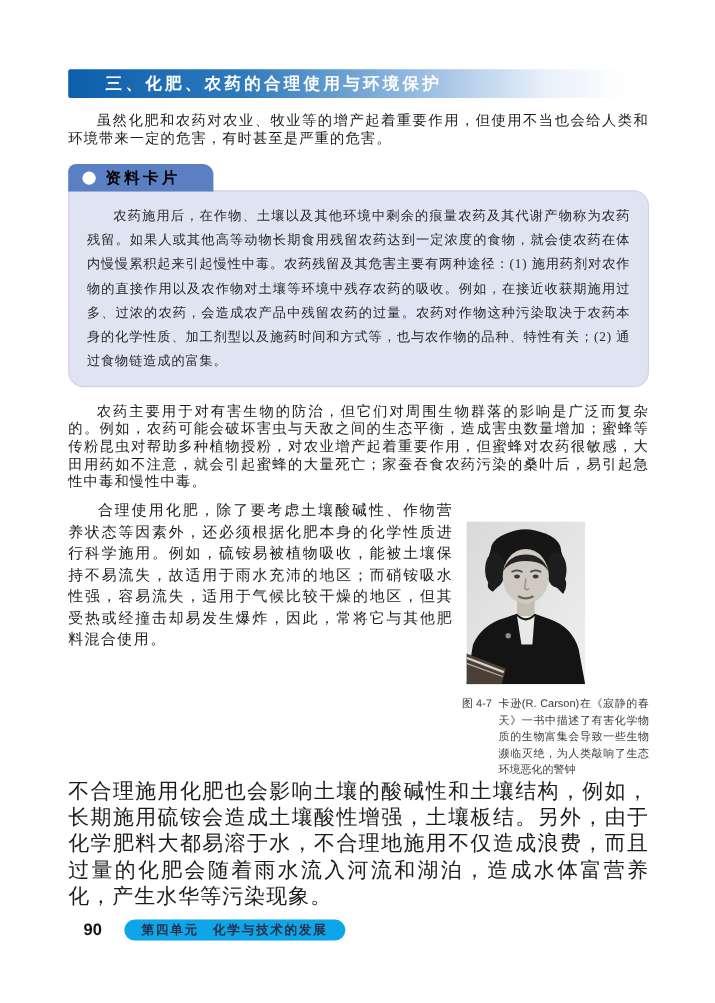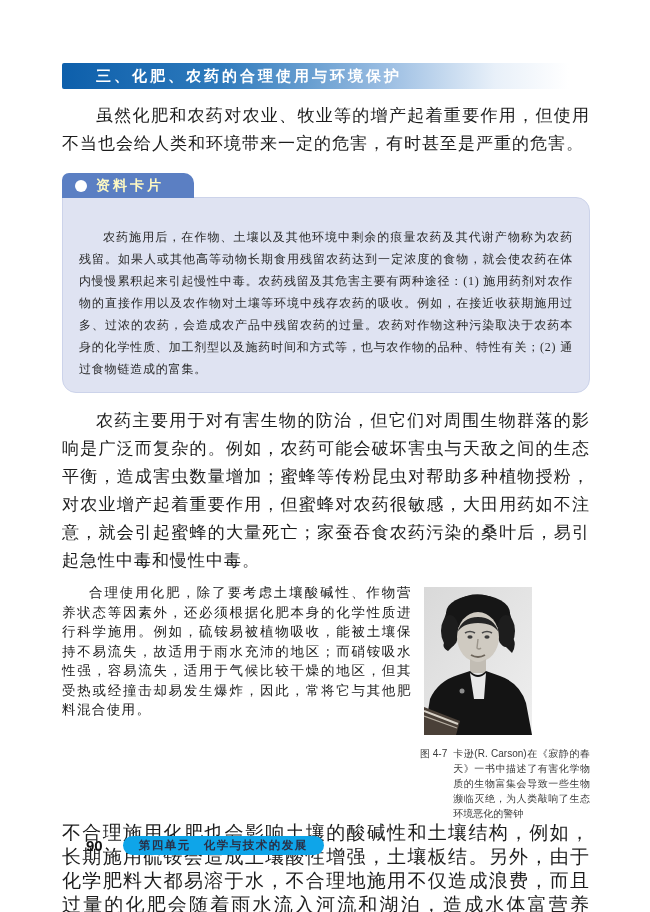--- a/index.html
+++ b/index.html
@@ -14,70 +14,70 @@
     height:26px; display:flex; align-items:center; padding-left:34px; box-sizing:border-box;
     background:linear-gradient(to right,#0d5fab 0%,#2e7abc 30%,#9dbfe3 62%,#e8f0f9 82%,#ffffff 96%);
     border-radius:2px;
   }
   .heading-bar .heading-text {
     font-family:"Liberation Sans","DejaVu Sans",sans-serif; font-weight:bold;
     font-size:15px; color:#ffffff; letter-spacing:3px;
   }
 
   .para {
-    font-size:17px; line-height:28px; letter-spacing:1px;
+    font-size:13px; line-height:16px; letter-spacing:1px;
     text-align:justify; text-indent:2em; margin:0;
   }
   .intro { margin-top:13px; }
   .p-full { margin-top:14px; }
 
   
   .card { margin-top:15px; }
   .card-tab {
     display:inline-flex; align-items:center; gap:9px;
     background:#5b7fc3; border-radius:7px 10px 0 0; padding:4px 30px 3px 13px;
     position:relative; z-index:2;
   }
   .card-bullet { width:12px; height:12px; background:#ffffff; border-radius:50%; }
   .card-tab-label {
     font-family:Liberation Sans, sans-serif; font-weight:bold;
-    font-size:14px; color:#fef9c3; letter-spacing:3px;
+    font-size:14px; color:#000000; letter-spacing:3px;
   }
   .card-body {
     background:#dfe3f2; border:1px solid #ccd3ea; border-radius:0 14px 14px 14px;
-    padding:28px 16px 12px 16px; margin-top:-1px;
+    padding:11px 16px 12px 16px; margin-top:-1px;
     font-size:12px; line-height:22px; letter-spacing:0.8px; color:#2a2a2a;
     text-align:justify; text-indent:2em;
   }
 
   
   .fig-flow { margin-top:8px; }
   .fig-flow::after { content:""; display:block; clear:both; }
-  .figure { float:right; width:170px; margin-left:8px; margin-top:4px; }
+  .figure { float:right; width:170px; margin-left:8px; margin-top:20px; }
   .photo-frame { width:108px; height:148px; margin-left:4px; }
   .photo-frame svg { display:block; }
   .fig-caption {
     margin-top:11px; display:flex; gap:6px;
     font-family:"Liberation Sans","DejaVu Sans",sans-serif;
     font-size:10px; line-height:15px; color:#3a3a3a; text-align:justify;
   }
   .fig-label { white-space:nowrap; flex:0 0 auto; }
   .narrow {
     font-size:13.5px; line-height:19.5px; letter-spacing:1.4px;
     text-align:justify; text-indent:2em; margin:0;
   }
   .narrow + .narrow { margin-top:16px; }
   .p-continuation {
     clear:right; margin-top:6px;
     font-size:19px; line-height:24px; letter-spacing:1px;
     text-align:justify; text-indent:0; 
   }
 
   
-  .footer { position:absolute; left:86px; top:836px; display:flex; align-items:center; gap:20px; }
+  .footer { position:absolute; left:76px; top:836px; display:flex; align-items:center; gap:20px; }
   .page-num {
     font-family:"Liberation Sans","DejaVu Sans",sans-serif; font-weight:bold;
     font-size:15px; color:#111111;
   }
   .footer-pill {
     background:#0ea5e9; border-radius:10px; padding:2px 16px;
     font-family:"Liberation Sans","DejaVu Sans",sans-serif; font-weight:bold;
     font-size:11.5px; color:#2a2f45; letter-spacing:1.5px;
   }
 </style>

